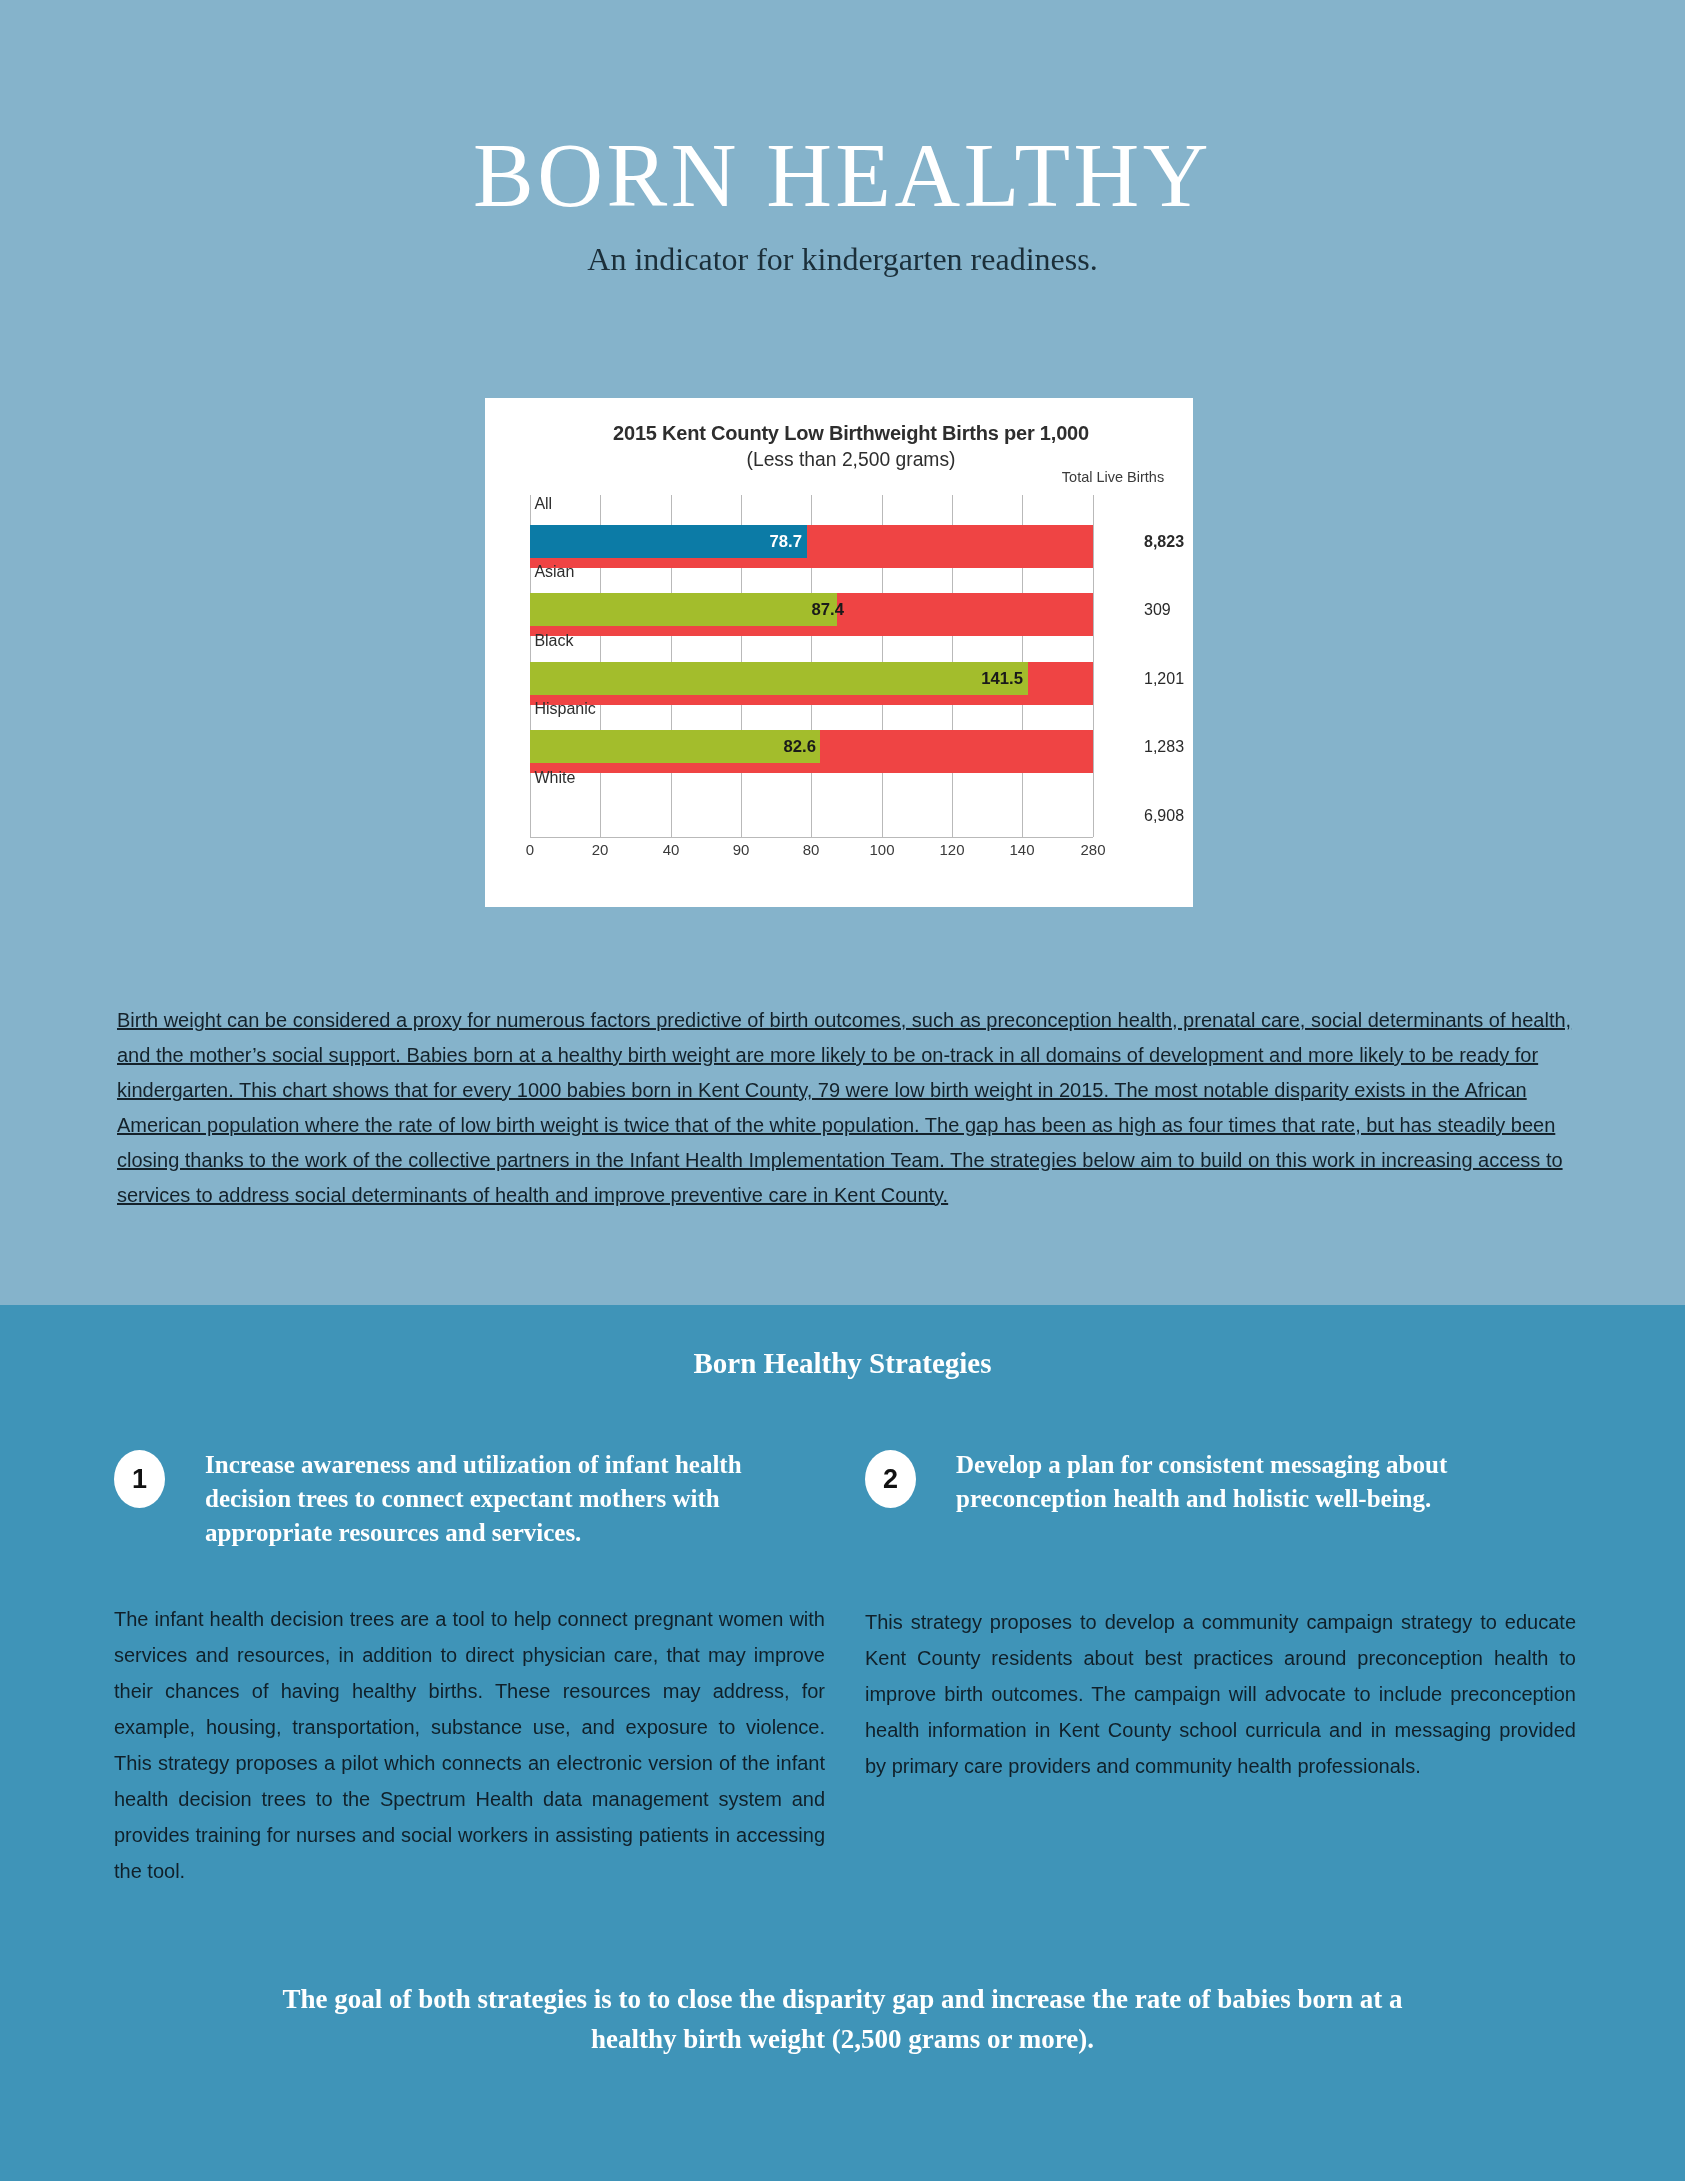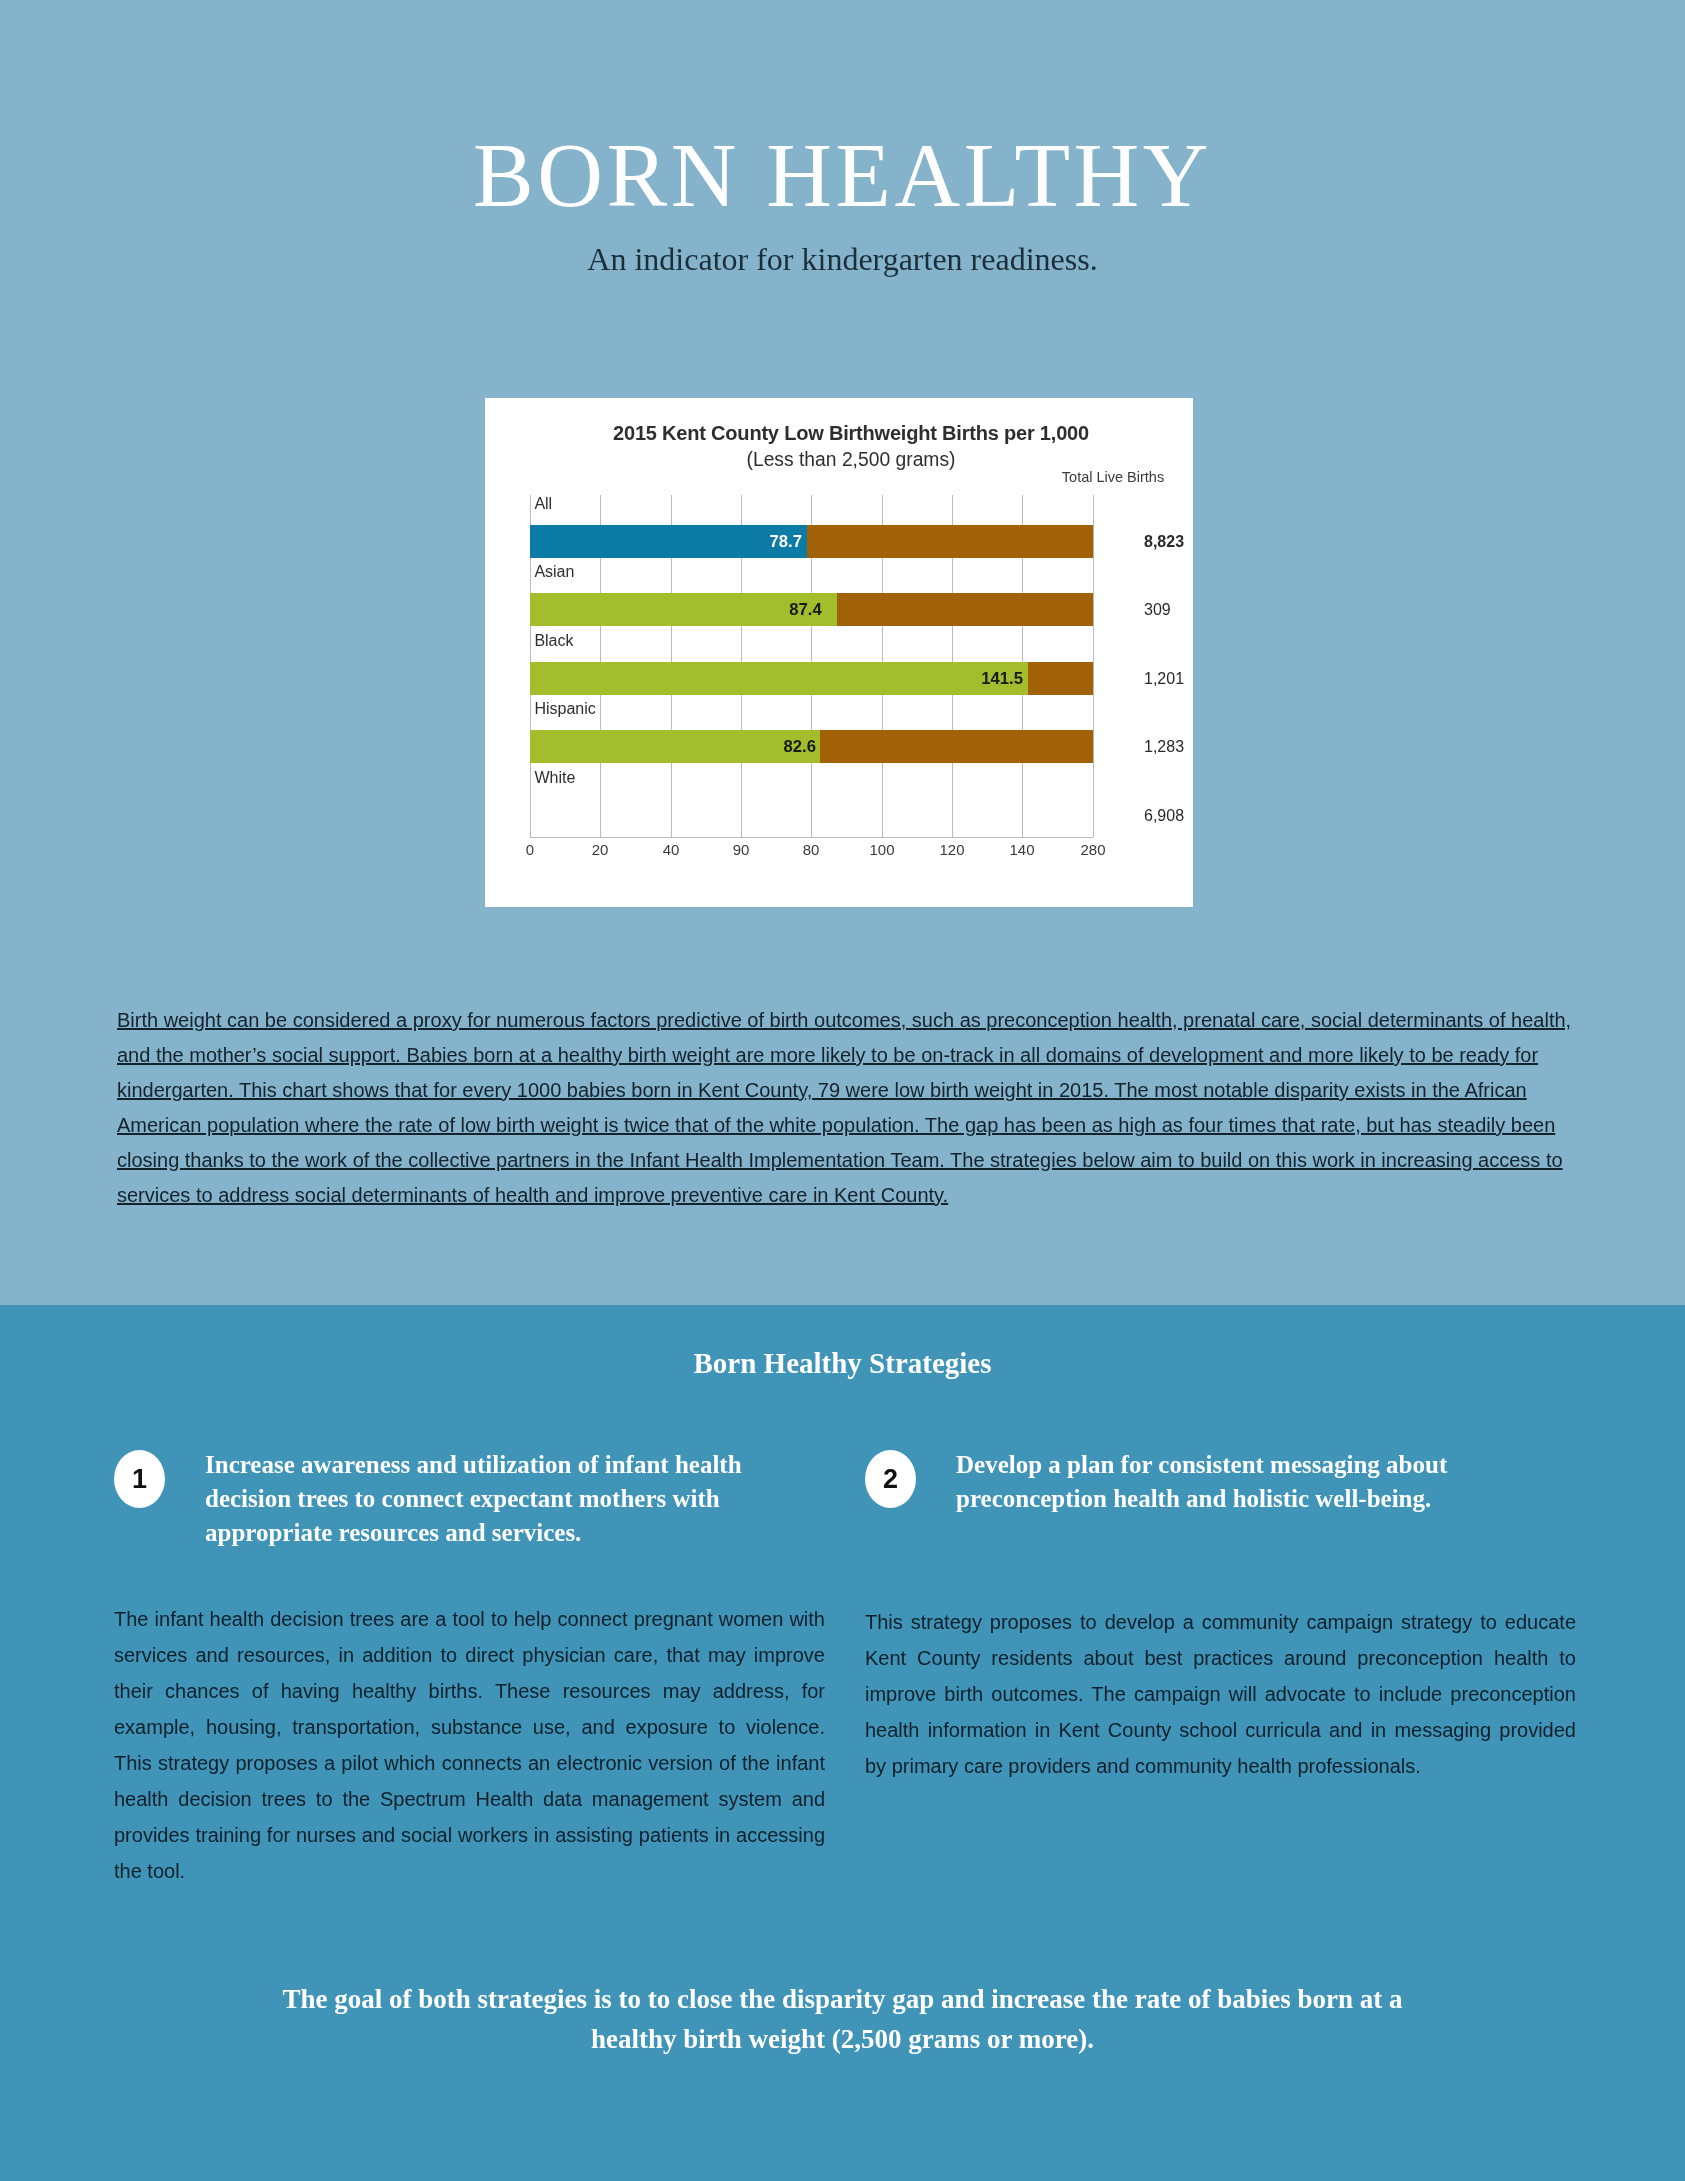--- a/index.html
+++ b/index.html
@@ -135,22 +135,22 @@
     left: 4.4px;
     top: 0;
     font-size: 16px;
     color: #2e2e2e;
     white-space: nowrap;
   }
   .track {
     position: absolute;
     left: 0;
     width: 563px;
-    height: 33px;
-    background: #a16207;
+    height: 43px;
+    background: #ef4444;
   }
   .bar {
     position: absolute;
     left: 0;
     top: 0;
     height: 33px;
   }
   .bar.teal  { background: #0c7ba6; }
   .bar.olive { background: #a3bd2c; }
   .bar-value {
@@ -326,21 +326,21 @@
           <div class="track" style="top: 30px;">
             <div class="bar teal" style="width: 277px;"></div>
             <div class="bar-value on-teal" style="left: 219px; width: 53px; text-align: right;">78.7</div>
           </div>
           <div class="total-value bold" style="top: 30px;">8,823</div>
         </div>
         <div class="row" style="top: 68px; height: 68px;">
           <div class="row-label">Asian</div>
           <div class="track" style="top: 30px;">
             <div class="bar olive" style="width: 307px;"></div>
-            <div class="bar-value on-olive" style="left: 249px; width: 53px; text-align: center;">87.4</div>
+            <div class="bar-value on-olive" style="left: 261px; width: 53px; text-align: right;">87.4</div>
           </div>
           <div class="total-value" style="top: 30px;">309</div>
         </div>
         <div class="row" style="top: 137px; height: 68px;">
           <div class="row-label">Black</div>
           <div class="track" style="top: 30px;">
             <div class="bar olive" style="width: 498px;"></div>
             <div class="bar-value on-olive" style="left: 440px; width: 53px; text-align: right;">141.5</div>
           </div>
           <div class="total-value" style="top: 30px;">1,201</div>

